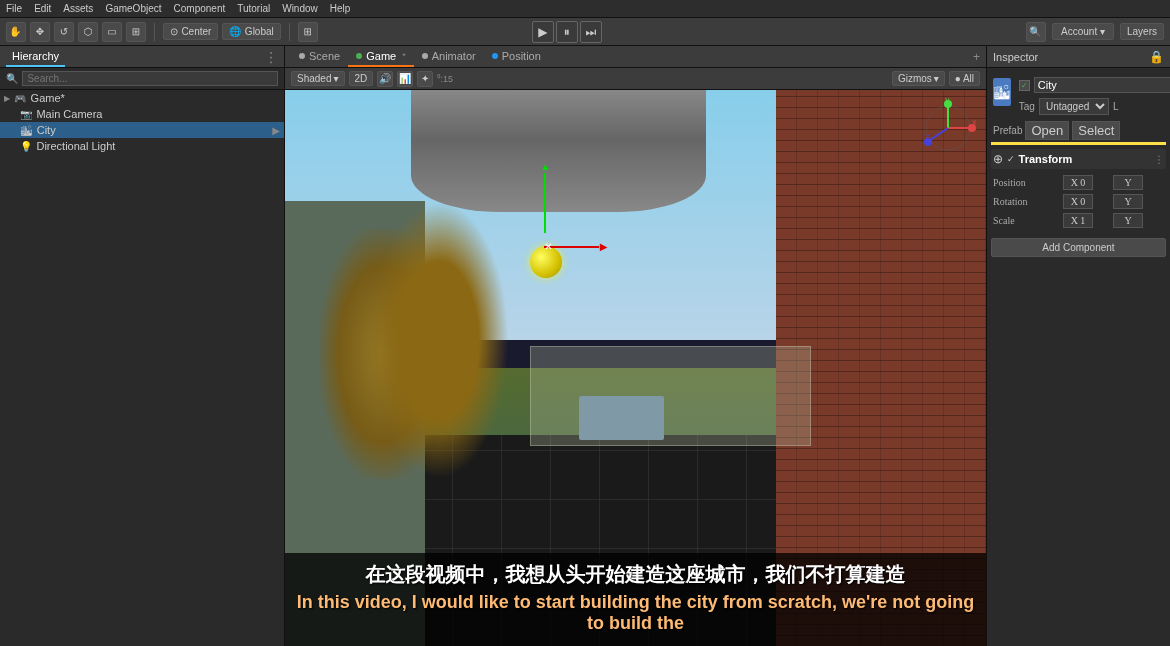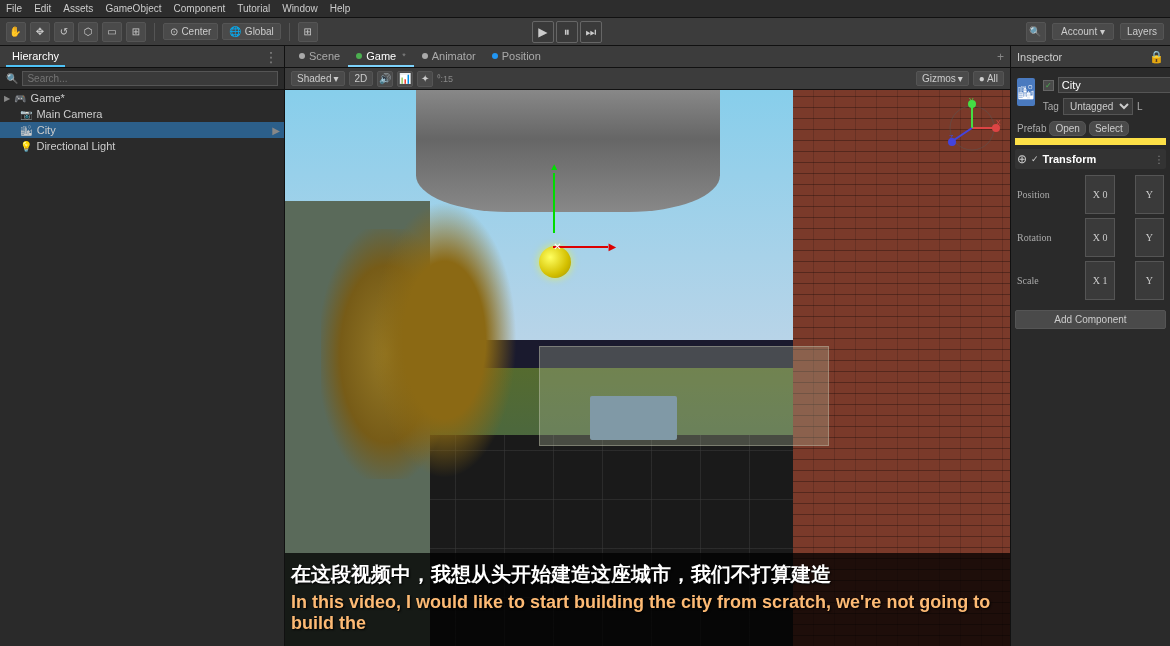--- a/index.html
+++ b/index.html
@@ -148,21 +148,21 @@
     }
     .view-tab {
       display: flex; align-items: center; gap: 4px;
       padding: 0 8px;
       height: 100%;
       font-size: 11px;
       cursor: pointer;
       color: #aaa;
       border-bottom: 2px solid transparent;
     }
-    .view-tab.active { color: #fff; border-bottom: 2px solid #7dd3fc; }
+    .view-tab.active { color: #fff; border-bottom: 2px solid #f97316; }
     .view-tab-dot { width: 6px; height: 6px; border-radius: 50%; background: #aaa; }
     .view-tab-dot.green { background: #4caf50; }
     .view-tab-dot.blue { background: #2196f3; }
 
     .game-toolbar {
       height: 22px;
       background: #3c3c3c;
       display: flex;
       align-items: center;
       padding: 0 6px;
@@ -181,38 +181,39 @@
       position: relative;
       overflow: hidden;
       background: #1a1a2e;
     }
 
     .subtitles-overlay {
       position: absolute;
       bottom: 0; left: 0; right: 0;
       background: rgba(0,0,0,0.75);
       padding: 8px 6px 12px;
+      text-align: center;
     }
     .subtitle-zh {
       font-size: 20px;
       color: #ffffff;
       font-weight: bold;
       margin-bottom: 4px;
       text-shadow: 1px 1px 2px #000;
     }
     .subtitle-en {
       font-size: 18px;
       color: #fdba74;
       font-weight: bold;
       text-shadow: 1px 1px 2px #000;
     }
 
     
     .inspector-panel {
-      width: 160px;
+      width: 184px;
       background: #2a2a2a;
       border-left: 1px solid #111;
       display: flex;
       flex-direction: column;
       overflow: hidden;
     }
     .inspector-header {
       height: 22px;
       background: #3c3c3c;
       display: flex; align-items: center;
@@ -249,25 +250,25 @@
       display: flex; align-items: center; gap: 4px;
       padding: 2px 2px;
       font-size: 10px; color: #aaa;
     }
     .tag-select {
       background: #3a3a3a; border: 1px solid #555; color: #ccc;
       font-size: 10px; padding: 1px 2px; outline: none;
     }
     .prefab-row {
       display: flex; align-items: center; gap: 3px;
-      padding: 2px; border-bottom: 7px solid #fde047; margin-bottom: 4px;
+      padding: 2px; border-bottom: 3px solid #fde047; margin-bottom: 4px;
     }
     .prefab-btn {
       background: #4a4a4a; border: 1px solid #555; color: #ccc;
-      font-size: 10px; padding: 1px 5px; cursor: pointer; border-radius: 5px;
+      font-size: 13px; padding: 1px 5px; cursor: pointer; border-radius: 0;
     }
 
     .component-header {
       display: flex; align-items: center; gap: 4px;
       padding: 3px 2px;
       background: #333;
       border-radius: 2px;
       margin-bottom: 4px;
       cursor: pointer;
     }
@@ -276,21 +277,21 @@
 
     .transform-field {
       display: flex; align-items: center;
       padding: 2px 2px;
       gap: 20px;
       font-family: Liberation Serif, serif;
     }
     .transform-label { color: #aaa; font-size: 10px; width: 50px; }
     .transform-val {
       background: #3a3a3a; border: 1px solid #555; color: #ccc;
-      font-size: 10px; padding: 13px 3px; width: 30px; text-align: center;
+      font-size: 10px; padding: 1px 3px; width: 30px; text-align: center;
     }
 
     .add-component-btn {
       background: #4a4a4a; border: 1px solid #555; color: #ccc;
       font-size: 10px; padding: 3px 8px; cursor: pointer; border-radius: 2px;
       margin-top: 8px; width: 100%; text-align: center;
     }
 
     
     .scene-view-art {

